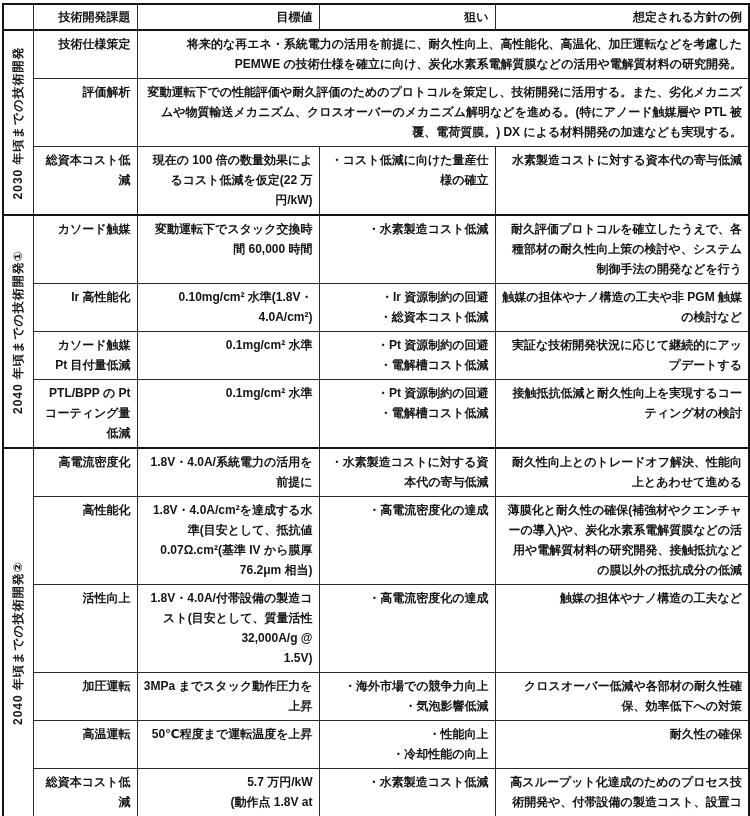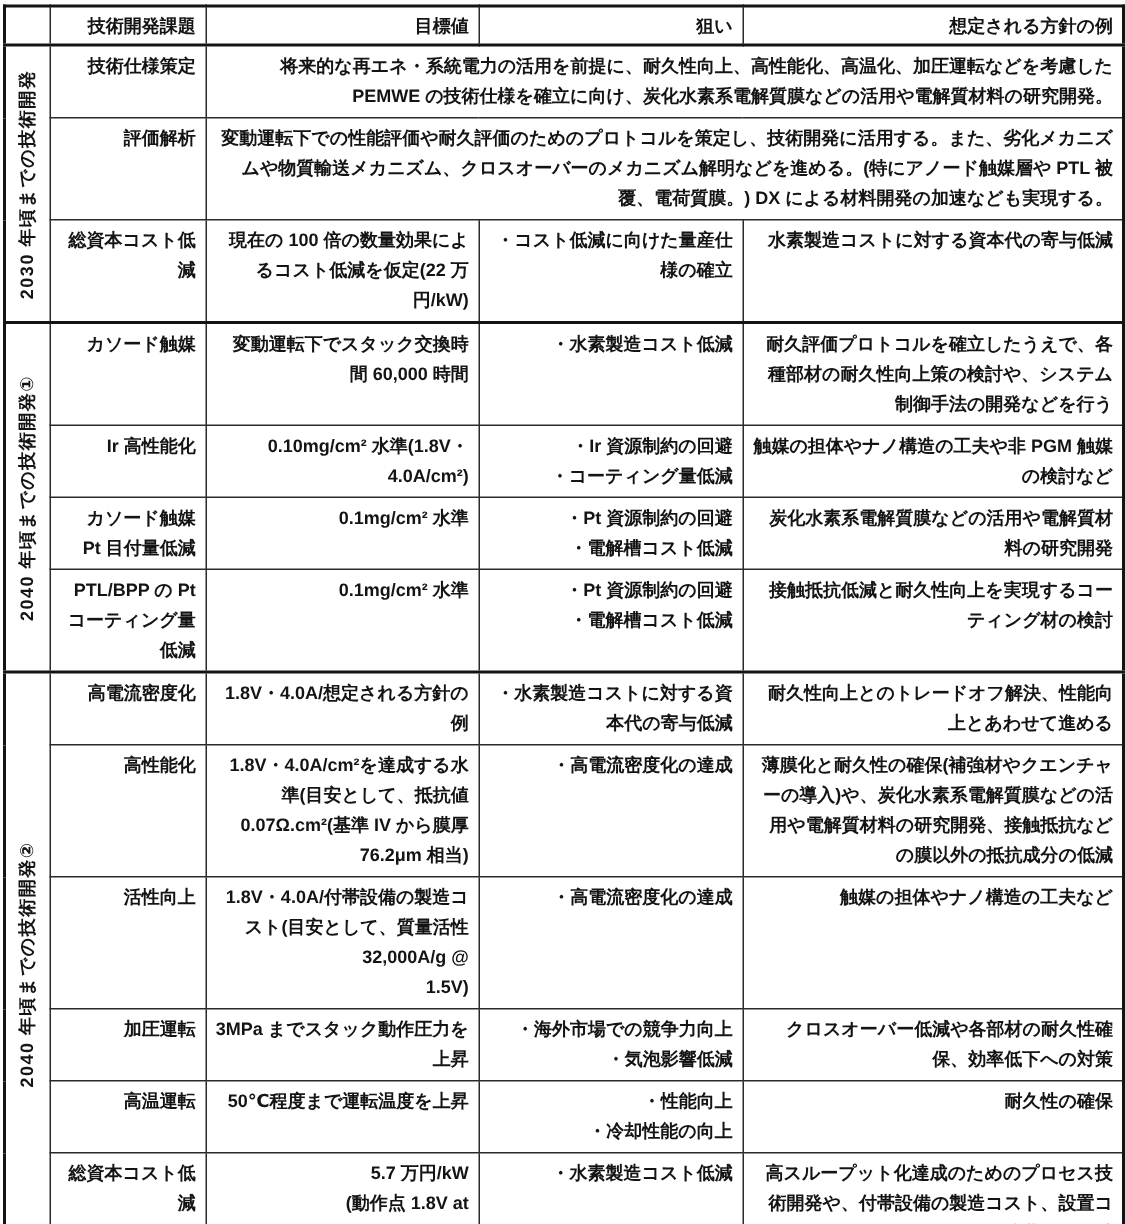--- a/index.html
+++ b/index.html
@@ -112,45 +112,45 @@
         </td>
         <td>カソード触媒</td>
         <td>変動運転下でスタック交換時間 60,000 時間</td>
         <td>・水素製造コスト低減</td>
         <td>耐久評価プロトコルを確立したうえで、各種部材の耐久性向上策の検討や、システム制御手法の開発などを行う</td>
       </tr>
       <tr>
         <td>Ir 高性能化</td>
         <td>0.10mg/cm² 水準(1.8V・4.0A/cm²)</td>
         <td>・Ir 資源制約の回避
-・コーティング量低減</td>
+・総資本コスト低減</td>
         <td>触媒の担体やナノ構造の工夫や非 PGM 触媒の検討など</td>
       </tr>
       <tr>
         <td>カソード触媒
 Pt 目付量低減</td>
         <td>0.1mg/cm² 水準</td>
         <td>・Pt 資源制約の回避
 ・電解槽コスト低減</td>
-        <td>炭化水素系電解質膜などの活用や電解質材料の研究開発</td>
+        <td>実証な技術開発状況に応じて継続的にアップデートする</td>
       </tr>
       <tr>
         <td>PTL/BPP の Pt コーティング量低減</td>
         <td>0.1mg/cm² 水準</td>
         <td>・Pt 資源制約の回避
 ・電解槽コスト低減</td>
         <td>接触抵抗低減と耐久性向上を実現するコーティング材の検討</td>
       </tr>
 
       <tr class="group-start">
         <td class="vcell" rowspan="6">
           <div class="vtext">2040 年頃までの技術開発②</div>
         </td>
         <td>高電流密度化</td>
-        <td>1.8V・4.0A/想定される方針の例</td>
+        <td>1.8V・4.0A/系統電力の活用を前提に</td>
         <td>・水素製造コストに対する資本代の寄与低減</td>
         <td>耐久性向上とのトレードオフ解決、性能向上とあわせて進める</td>
       </tr>
       <tr>
         <td>高性能化</td>
         <td>1.8V・4.0A/cm²を達成する水準(目安として、抵抗値 0.07Ω.cm²(基準 IV から膜厚 76.2μm 相当)</td>
         <td>・高電流密度化の達成</td>
         <td>薄膜化と耐久性の確保(補強材やクエンチャーの導入)や、炭化水素系電解質膜などの活用や電解質材料の研究開発、接触抵抗などの膜以外の抵抗成分の低減</td>
       </tr>
       <tr>

